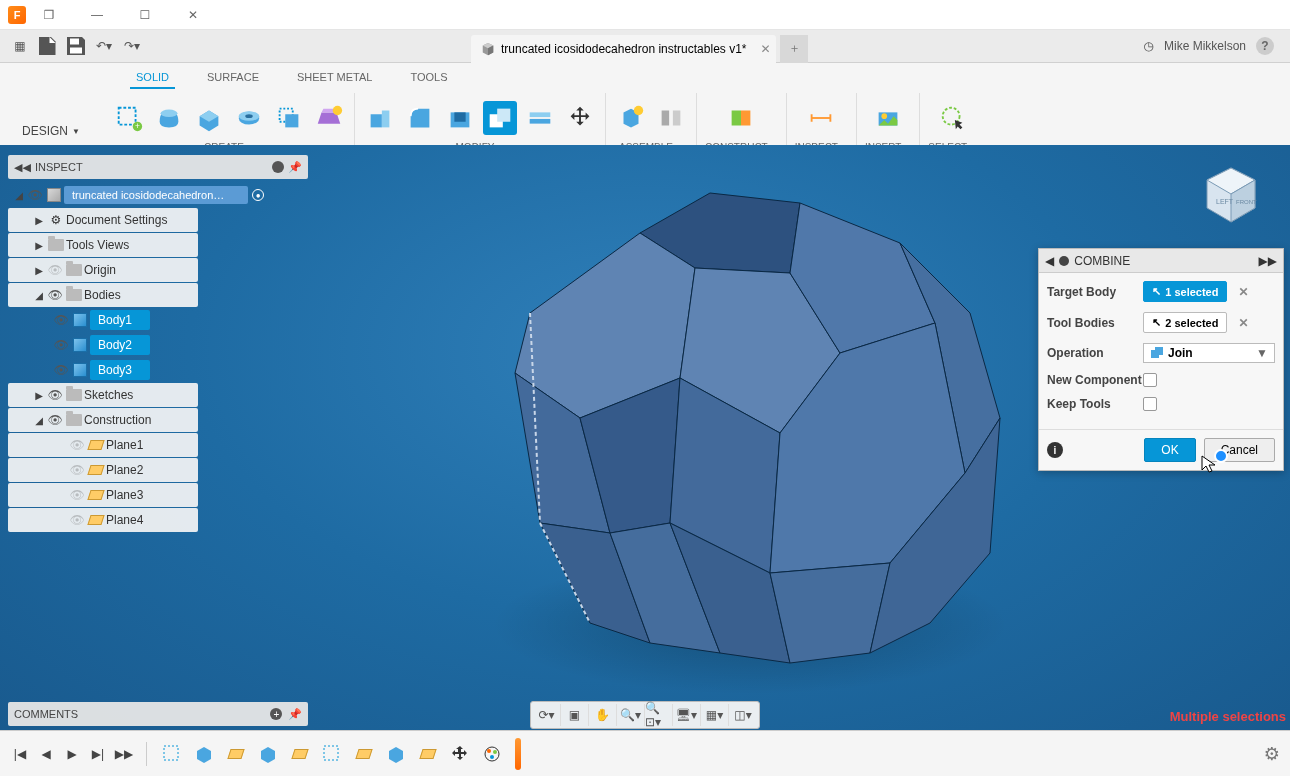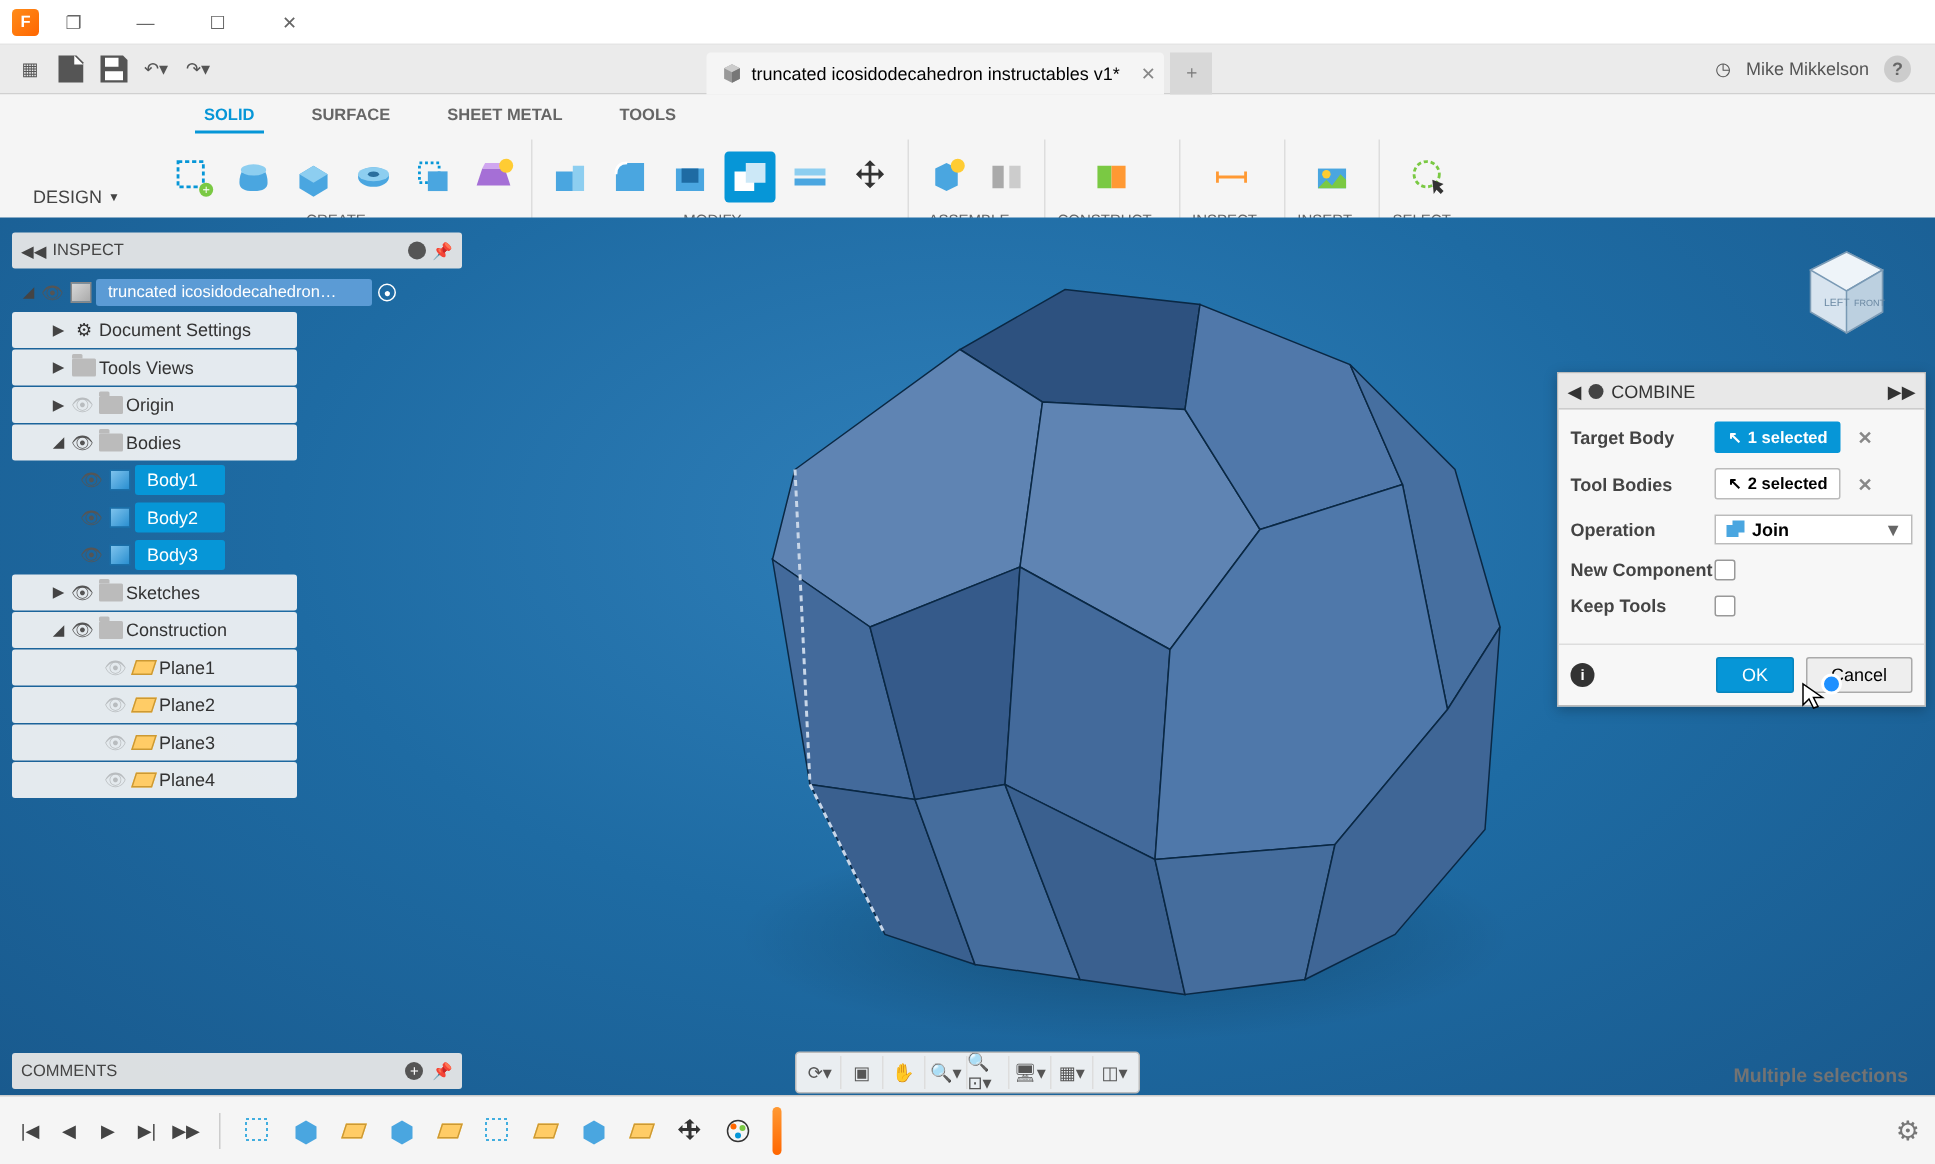--- a/index.html
+++ b/index.html
@@ -18,21 +18,21 @@
 .doc-tab-area { flex:1; display:flex; justify-content:center;text-align:right; }
 .doc-tab { display:flex; align-items:center; background:#f5f5f5; padding:4px 30px 4px 10px; position:relative; border-radius:3px 3px 0 0; height:28px; margin-top:5px;}
 .doc-tab .cube-icon { width:14px;height:14px; margin-right:6px; }
 .doc-tab .close-x { position:absolute; right:6px; color:#888; cursor:pointer;}
 .add-tab { width:28px;height:28px; background:#d8d8d8; display:flex;align-items:center;justify-content:center; color:#777; cursor:pointer; margin-top:5px; margin-left:4px;}
 .user-area { display:flex; align-items:center; gap:10px; padding:0 10px; color:#555;}
 
 
 .ribbon { background:#f5f5f5; border-bottom:1px solid #ccc; }
 .ribbon-tabs { display:flex; gap:26px; padding:4px 0 0 130px; font-size:11px; color:#666; }
-.ribbon-tab { padding:4px 6px; cursor:pointer;font-weight:bold; }
+.ribbon-tab { padding:4px 6px; cursor:pointer; }
 .ribbon-tab.active { color:#0696d7; border-bottom:2px solid #0696d7; }
 .ribbon-body { display:flex; align-items:flex-end; padding:4px 8px 2px 8px; height:68px; }
 .ribbon-group { display:flex; flex-direction:column; align-items:center; padding:0 8px; border-right:1px solid #ddd; height:62px; justify-content:space-between;}
 .ribbon-group:last-child { border-right:none;}
 .rg-icons { display:flex; gap:6px; align-items:center; flex:1;}
 .rg-label { font-size:10px; color:#666; display:flex; align-items:center; gap:2px; padding-bottom:2px;}
 .rg-label .drop { font-size:8px; color:#888;}
 .ric { width:34px; height:34px; display:flex; align-items:center; justify-content:center; cursor:pointer; border-radius:3px; }
 .ric.active { background:#0696d7; }
 .design-btn { display:flex; align-items:center; gap:4px; padding:10px 14px; font-size:12px; color:#444; cursor:pointer; margin-right:10px; height:48px;}
@@ -79,21 +79,21 @@
 .combine-foot { display:flex; align-items:center; padding:8px; border-top:1px solid #ddd; gap:8px;}
 .combine-foot .info { width:16px;height:16px; border-radius:50%; background:#333; color:#fff; display:flex;align-items:center;justify-content:center; font-size:10px; font-weight:bold; margin-right:auto;}
 .btn { padding:4px 16px; border:1px solid #aaa; background:#eee; cursor:pointer; font-size:12px; border-radius:2px;}
 .btn.primary { background:#0696d7; color:#fff; border-color:#0584bd;}
 
 
 .navbar { position:absolute; bottom:46px; left:0; right:0; height:30px; display:flex; align-items:center; justify-content:center; z-index:8;}
 .nav-group { background:rgba(245,245,245,0.95); border:1px solid #bbb; display:flex; padding:2px; border-radius:3px;}
 .nav-btn { width:28px; height:22px; display:flex;align-items:center;justify-content:center; color:#555; cursor:pointer; border-right:1px solid #ddd;}
 .nav-btn:last-child{border-right:none;}
-.status-right { position:absolute; right:18px; bottom:52px; color:#737373; font-size:13px; font-weight:600; z-index:8;}
+.status-right { position:absolute; right:4px; bottom:52px; color:#ef4444; font-size:13px; font-weight:600; z-index:8;}
 
 
 .comments-bar { position:absolute; left:8px; bottom:50px; width:300px; height:24px; background:rgba(230,230,230,0.95); display:flex; align-items:center; padding:0 6px; color:#444; font-size:11px; z-index:9; border-radius:2px;}
 .comments-bar .spacer{flex:1;}
 
 
 .timeline { position:absolute; bottom:0; left:0; right:0; height:46px; background:#f5f5f5; border-top:1px solid #ccc; display:flex; align-items:center; padding:0 10px; gap:6px;}
 .tl-btn { width:20px;height:20px; display:flex;align-items:center;justify-content:center; color:#444; cursor:pointer;}
 .tl-sep { width:1px; height:24px; background:#ccc; margin:0 6px;}
 .tl-item { width:26px; height:26px; display:flex;align-items:center;justify-content:center; cursor:pointer;}

